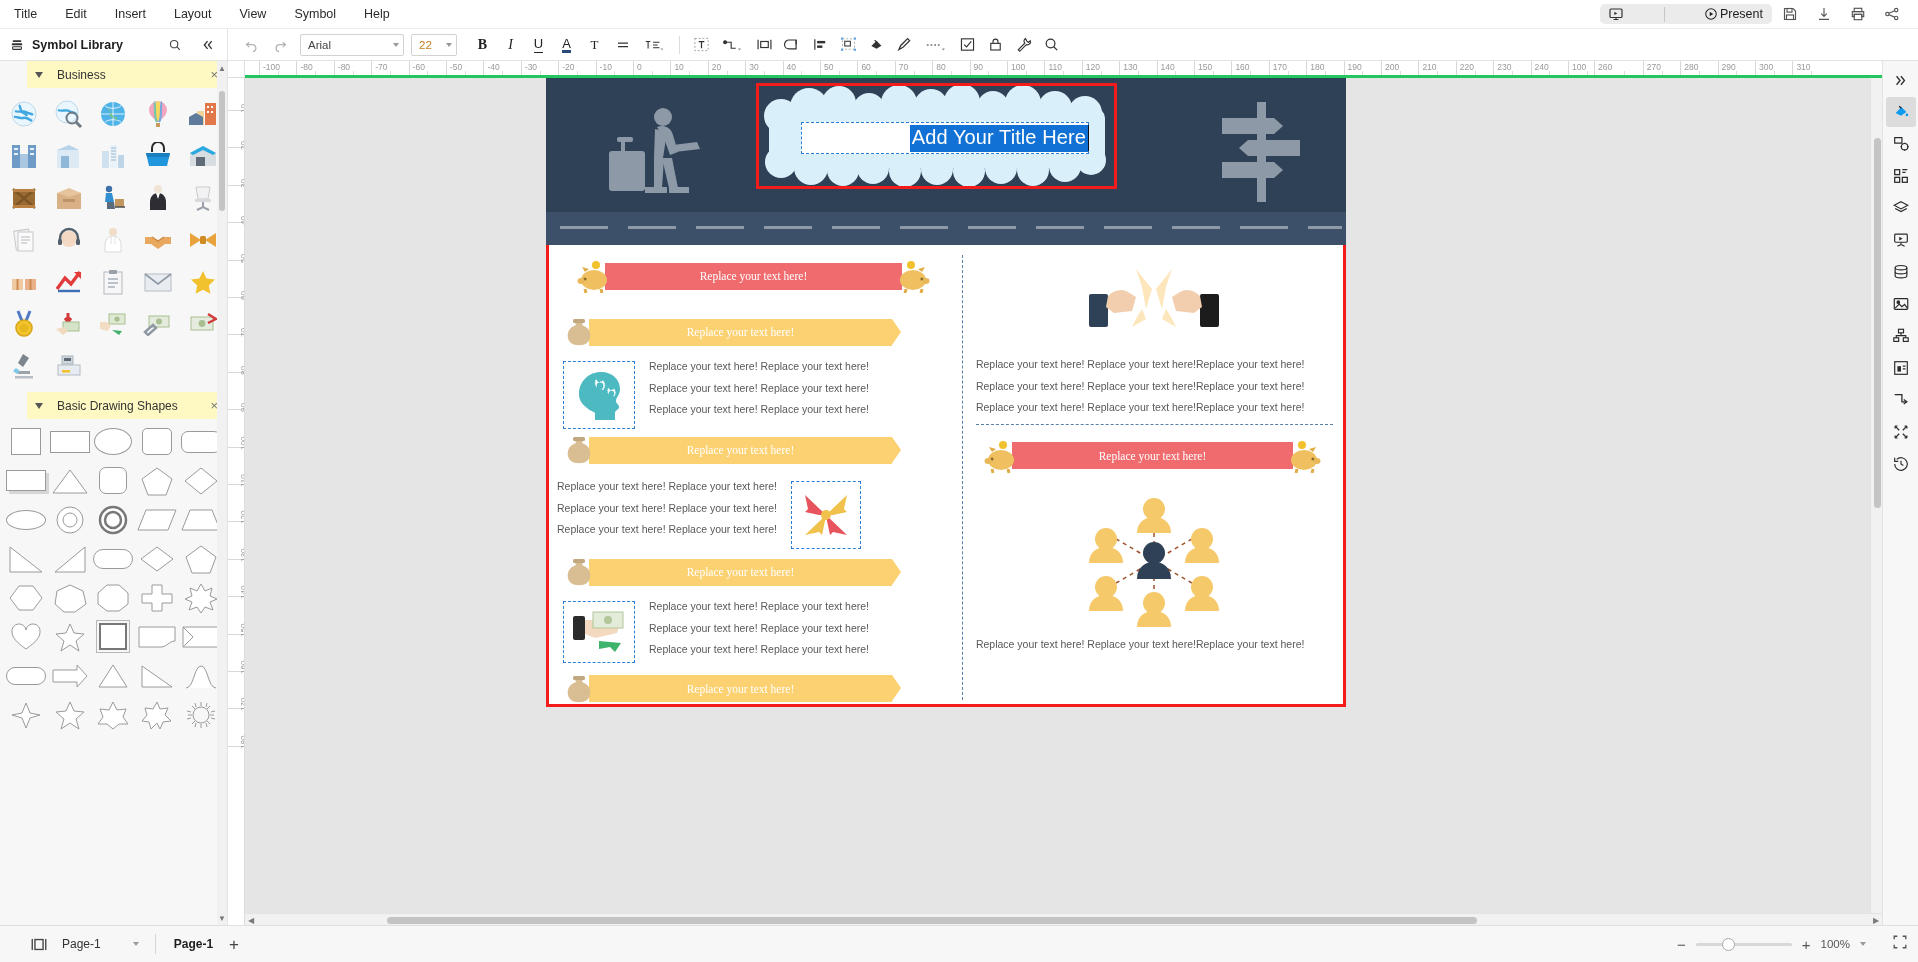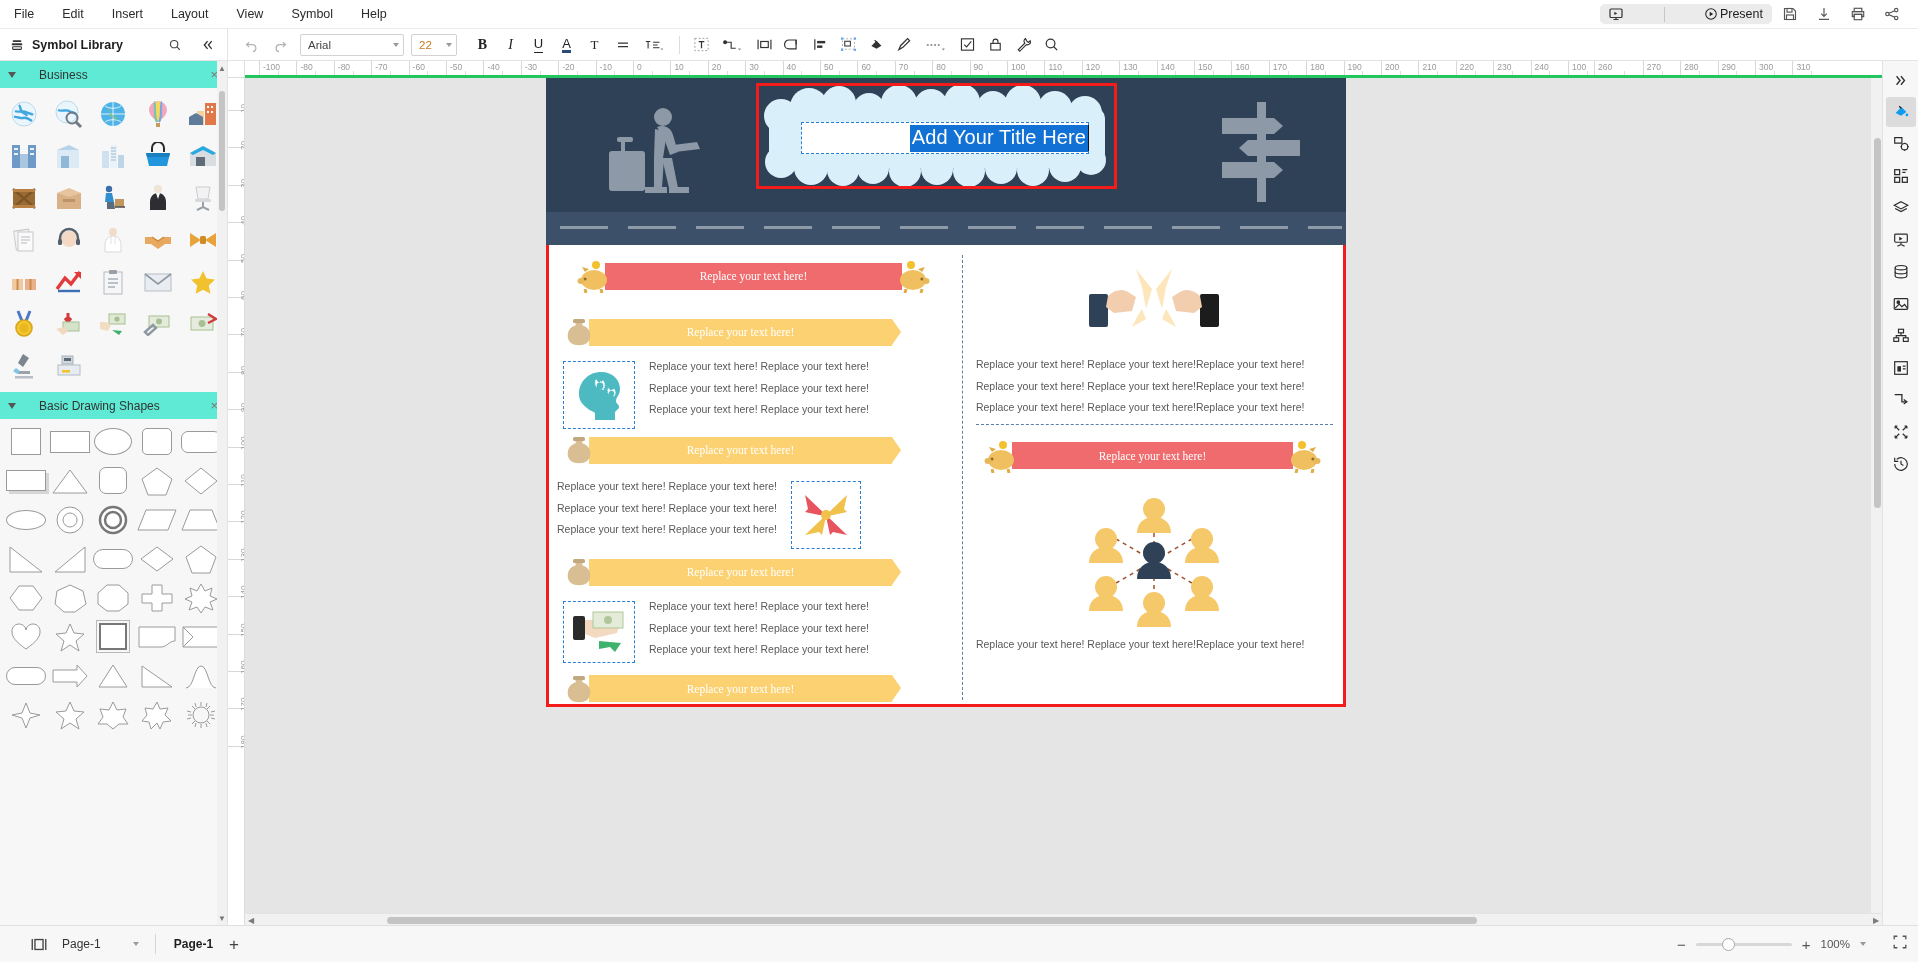--- a/index.html
+++ b/index.html
@@ -72,22 +72,22 @@
   .sel-size { width: 46px; margin-left: 6px; color:#c77b20; }
   .sel-val { flex:1; overflow:hidden; white-space:nowrap; }
   .caret { width:0;height:0;border-left:3.5px solid transparent;border-right:3.5px solid transparent;border-top:4px solid #9a9a9a; }
 
   
   .body { flex: 1; display: flex; min-height: 0; position: relative; }
 
   
   .libpanel { width: 228px; border-right: 1px solid #e3e3e3; background:#f7f7f7; display:flex; flex-direction:column; flex:none; position:relative; }
   .cat-header {
-    height: 27px; background:#5eead4; display:flex; align-items:center; padding: 0 8px;
-    font-size: 12px; color:#333; gap:23px; position:relative; flex:none;
+    height: 27px; background:#fef9c3; display:flex; align-items:center; padding: 0 8px;
+    font-size: 12px; color:#333; gap:14px; position:relative; flex:none;margin-left:27px;
   }
   .cat-caret { width:0;height:0;border-left:4.5px solid transparent;border-right:4.5px solid transparent;border-top:6px solid #555; }
   .cat-close { position:absolute; right:9px; font-size:13px; color:#777; line-height:1; }
   .sym-grid { display:grid; grid-template-columns: repeat(5, 1fr); padding: 6px 2px; gap: 2px 0; }
   .sym-cell { height: 40px; display:flex; align-items:center; justify-content:center; border-radius:3px; }
   .sym-cell svg, .sym-cell .glyph { display:block; }
   .shape-grid { display:grid; grid-template-columns: repeat(5,1fr); padding: 6px 4px; gap: 6px 0; }
   .shape-cell { height: 33px; display:flex; align-items:center; justify-content:center; }
   .sc { width: 40px; height: 27px; border: 1px solid #9a9a9a; background:#fff; }
   .lib-scroll { flex:1; overflow:hidden; position:relative; }
@@ -182,21 +182,21 @@
   .zoom-lbl { font-size:11.5px; color:#555; }
   .pm { font-size:15px; color:#555; line-height:1; }
 </style>
 </head>
 <body>
 
 <div class="app">
 
 
   <div class="menubar">
-    <div class="menu-item">File</div>
+    <div class="menu-item">Title</div>
     <div class="menu-item">Edit</div>
     <div class="menu-item">Insert</div>
     <div class="menu-item">Layout</div>
     <div class="menu-item">View</div>
     <div class="menu-item">Symbol</div>
     <div class="menu-item">Help</div>
 
     <div class="menubar-right">
       <div class="present-grp">
         <div class="present-icon-btn">

